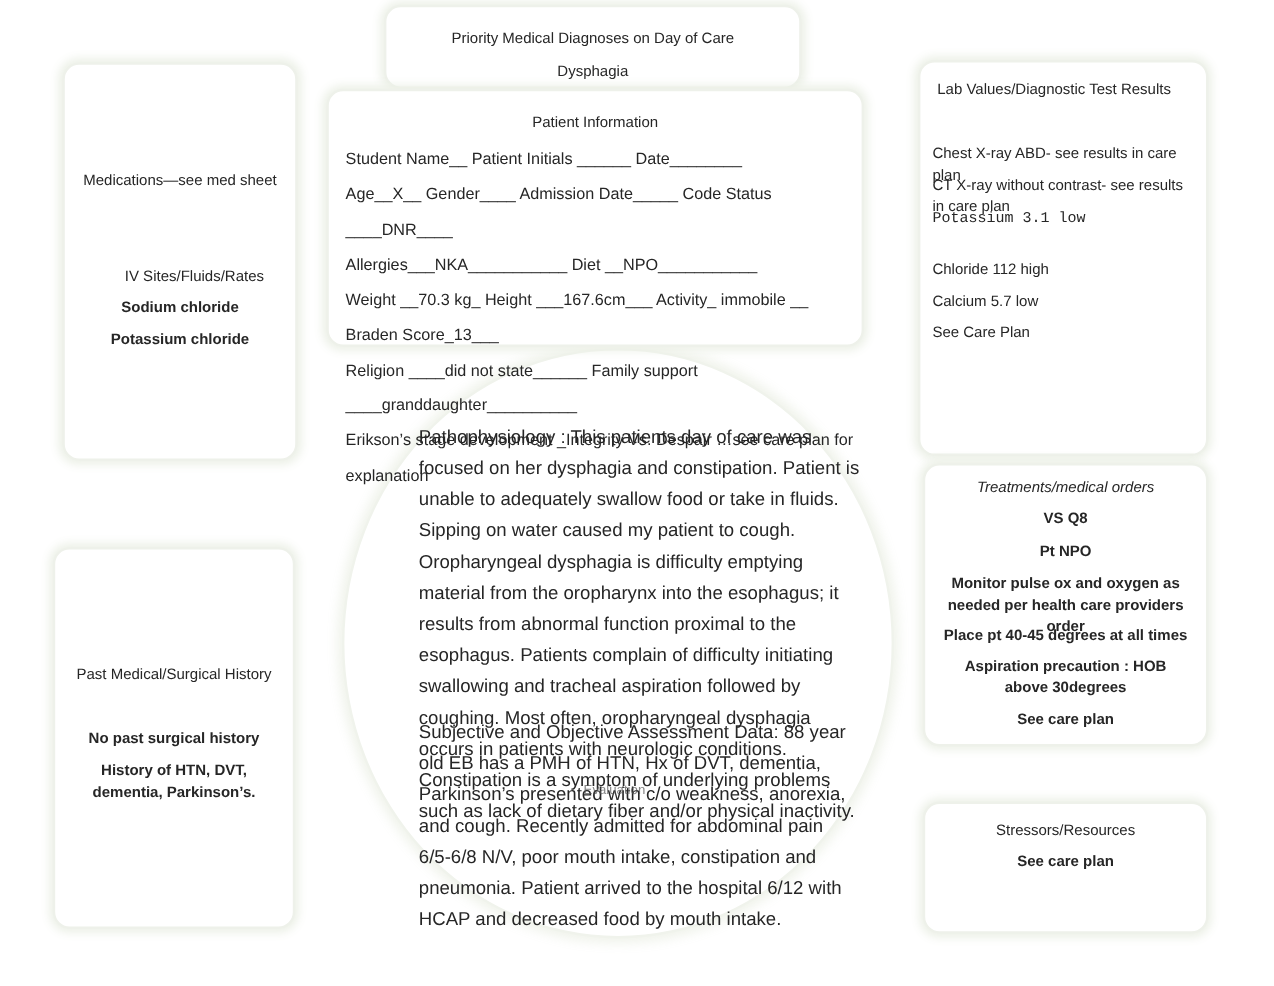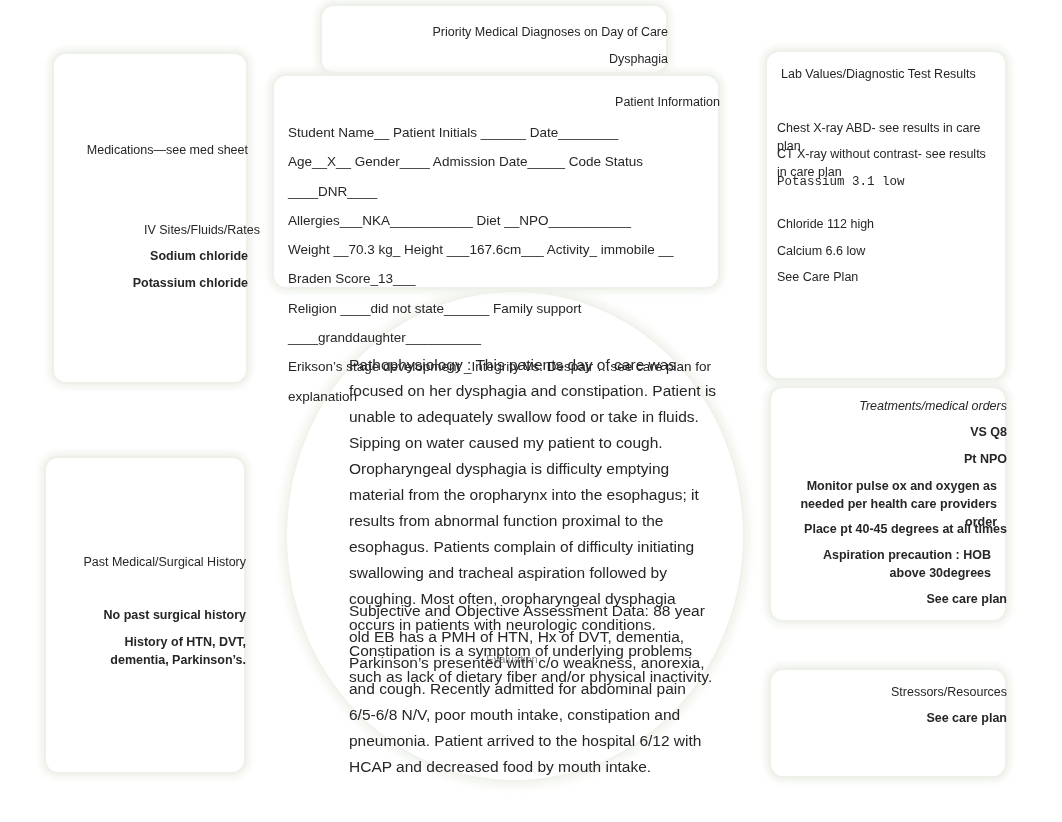--- a/index.html
+++ b/index.html
@@ -37,21 +37,21 @@
     border-radius: 50%;
     background: #ffffff;
     box-shadow: 0 0 9px 4px rgba(238,242,233,0.9);
   }
 
   .txt {
     position: absolute;
     box-sizing: border-box;
     line-height: 1.42;
   }
-  .center { text-align: right; }
+  .center { text-align: center; }
   .left   { text-align: left; }
 
   .t-head  { font-size: 12.5px; }
   .t-body  { font-size: 12.5px; font-weight: bold; }
   .t-para  { font-size: 15.5px; line-height: 1.68; margin-left: 36px; }
   .t-pi    { font-size: 13.5px; line-height: 2.17; }
   .t-lab   { font-size: 12.5px; line-height: 1.45; }
 
   .faint-label {
     position: absolute;
@@ -94,21 +94,21 @@
   <div class="txt center t-body" style="left:44px; top:607px; width:202px;">No past surgical history</div>
   <div class="txt center t-body" style="left:44px; top:634px; width:202px; white-space:pre-line;">History of HTN, DVT,
 dementia, Parkinson’s.</div>
 
   <div class="box" style="left:765px; top:50px; width:242px; height:330px;"></div>
   <div class="txt left t-head" style="left:781px; top:66px; width:226px;">Lab Values/Diagnostic Test Results</div>
   <div class="txt left t-lab" style="left:777px; top:119px; width:222px;">Chest X-ray ABD- see results in care plan</div>
   <div class="txt left t-lab" style="left:777px; top:145px; width:214px;">CT X-ray without contrast- see results in care plan</div>
   <div class="txt left t-lab" style="left:777px; top:173px; width:222px;font-family:Liberation Mono, monospace;">Potassium 3.1 low</div>
   <div class="txt left t-lab" style="left:777px; top:215px; width:222px;">Chloride 112 high</div>
-  <div class="txt left t-lab" style="left:777px; top:242px; width:222px;">Calcium 6.6 low</div>
+  <div class="txt left t-lab" style="left:777px; top:242px; width:222px;">Calcium 5.7 low</div>
   <div class="txt left t-lab" style="left:777px; top:268px; width:222px;">See Care Plan</div>
 
   <div class="box" style="left:769px; top:386px; width:238px; height:236px;"></div>
   <div class="txt center t-head" style="left:769px; top:398px; width:238px;font-style:italic;">Treatments/medical orders</div>
   <div class="txt center t-body" style="left:769px; top:424px; width:238px;">VS Q8</div>
   <div class="txt center t-body" style="left:769px; top:451px; width:238px;">Pt NPO</div>
   <div class="txt center t-body" style="left:779px; top:478px; width:218px;">Monitor pulse ox and oxygen as needed per health care providers order</div>
   <div class="txt center t-body" style="left:769px; top:521px; width:238px;">Place pt 40-45 degrees at all times</div>
   <div class="txt center t-body" style="left:785px; top:547px; width:206px;">Aspiration precaution : HOB above 30degrees</div>
   <div class="txt center t-body" style="left:769px; top:591px; width:238px;">See care plan</div>

